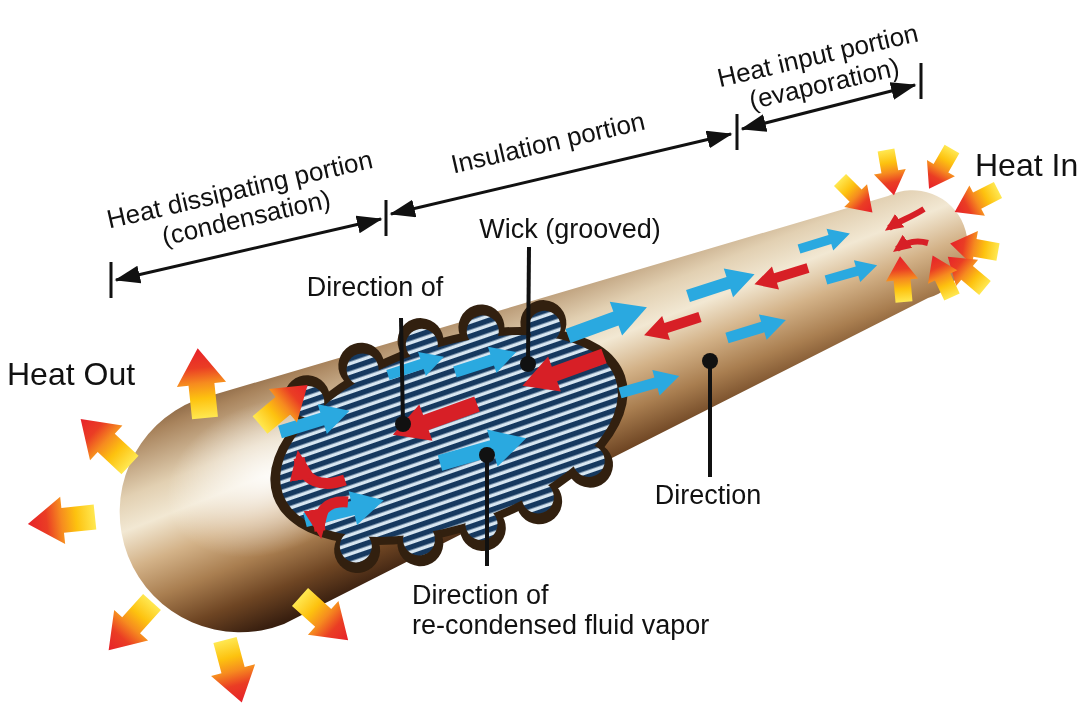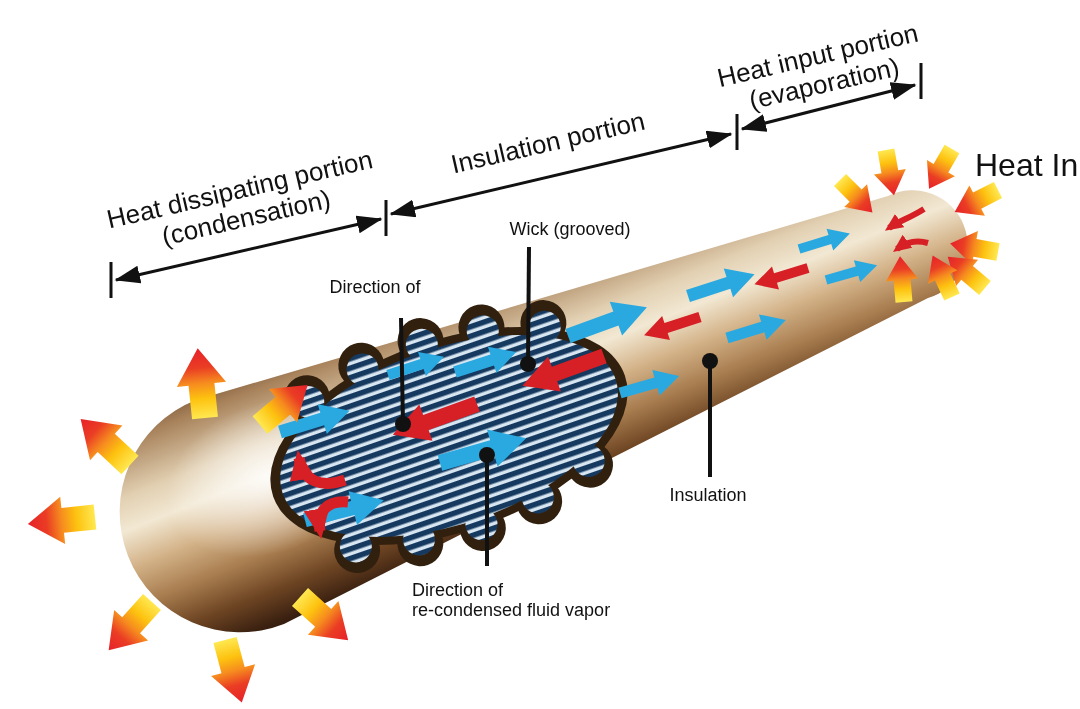--- a/index.html
+++ b/index.html
@@ -4,21 +4,21 @@
 <style>
   html,body{margin:0;padding:0;background:#ffffff;}
   .stage{
     position:relative;width:1080px;height:709px;overflow:hidden;background:#ffffff;
     font-family:"Liberation Sans","DejaVu Sans",sans-serif;color:#111;
   }
   .stage svg{position:absolute;left:0;top:0;}
   .lbl{position:absolute;color:#111;line-height:1.12;white-space:nowrap;}
   .centered{transform:translate(-50%,-50%);text-align:center;}
   .rot{transform:translate(-50%,-50%) rotate(-13deg);text-align:center;font-size:26px;}
-  .annot{font-size:18px;}
+  .annot{font-size:27px;}
   .big{font-size:32px;}
   .lbl-section-dissipating{left:243px;top:204px;}
   .lbl-section-insulation{left:548px;top:143px;}
   .lbl-section-input{left:821px;top:70px;}
   .lbl-heat-out{left:7px;top:357px;}
   .lbl-heat-in{left:975px;top:148px;}
   .lbl-wick{left:570px;top:229px;}
   .lbl-vapor{left:375px;top:287px;}
   .lbl-container{left:708px;top:495px;}
   .lbl-fluid{left:412px;top:580px;text-align:left;}
@@ -168,28 +168,29 @@
 
   <div class="lbl rot lbl-section-insulation">
     <div>Insulation portion</div>
   </div>
 
   <div class="lbl rot lbl-section-input">
     <div>Heat input portion</div>
     <div>(evaporation)</div>
   </div>
 
+  <div class="lbl big lbl-heat-out">Heat Out</div>
   <div class="lbl big lbl-heat-in">Heat In</div>
 
   <div class="lbl annot centered lbl-wick">Wick (grooved)</div>
 
   <div class="lbl annot centered lbl-vapor">
     <div>Direction of</div>
   </div>
 
-  <div class="lbl annot centered lbl-container">Insulation</div>
+  <div class="lbl annot centered lbl-container">Direction</div>
 
   <div class="lbl annot lbl-fluid">
     <div>Direction of</div>
     <div>re-condensed fluid vapor</div>
   </div>
 
 </div>
 
 </body></html>

